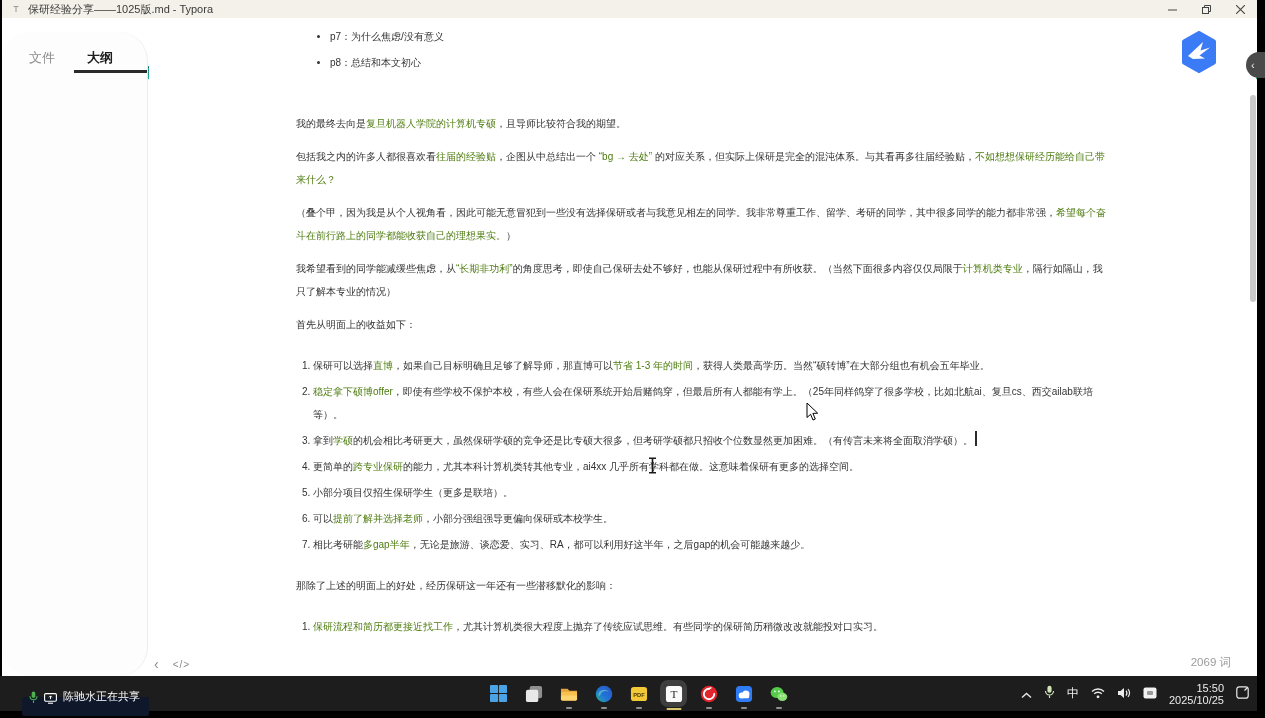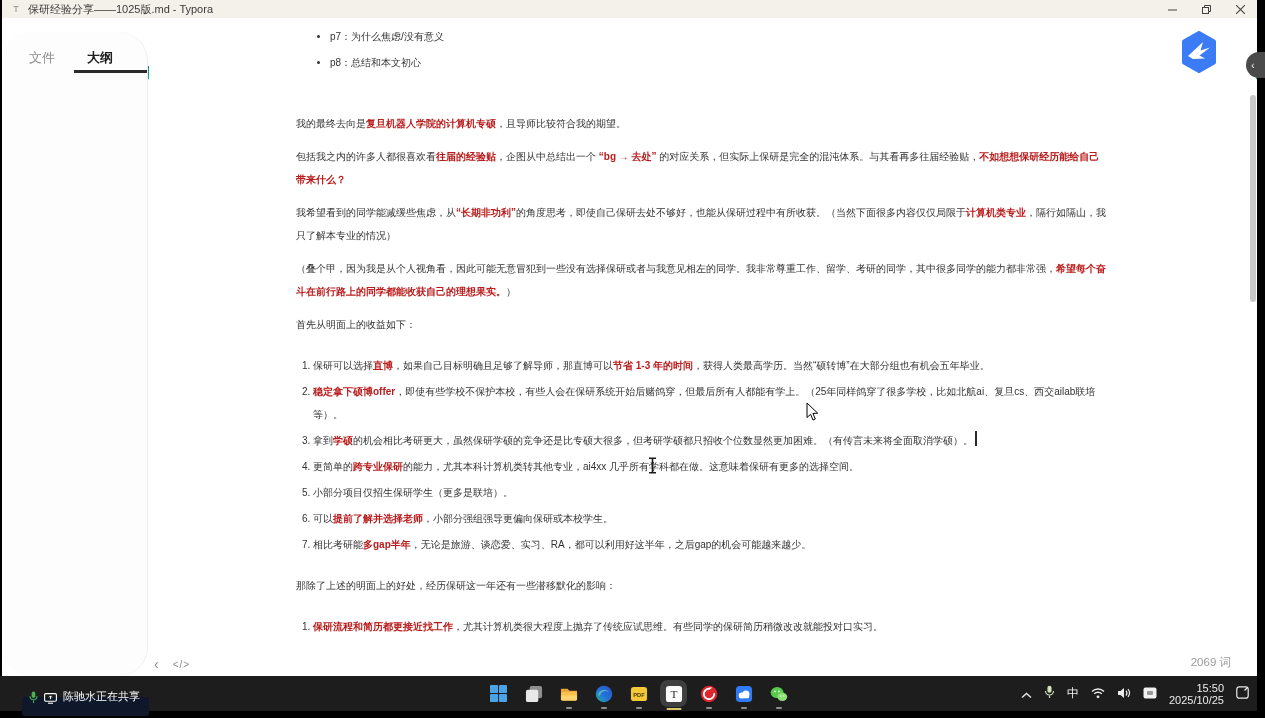--- a/index.html
+++ b/index.html
@@ -24,21 +24,21 @@
   .tab { position:absolute; top:17px; font-size:13px; color:#8c8c8c; }
   .tab.files { left:27px; }
   .tab.outline { left:85px; color:#1f1f1f; font-weight:bold; }
   .tab-underline { position:absolute; left:72px; right:0; top:38px; height:3px; background:#2a2a2a; }
 
   
   .content { position:absolute; left:147px; top:32px; right:1px; bottom:0; overflow:hidden; background:#fff; }
   .doc { width:812px; margin-left:147px; margin-top:-10px; color:#333; font-size:10px; line-height:23px;
          word-break:break-word; }
   .doc p { margin:10px 0; }
-  .doc strong { font-weight:bold; color:#b91c1c; }
+  .doc strong { font-weight:normal; color:#4d7c0f; }
   .doc ul { margin:0 0 38px 0; padding-left:34px; list-style:disc; }
   .doc ul li { margin:3px 0; }
   .doc ol { margin:18px 0; padding-left:17px; list-style:decimal; }
   .doc ol li { margin:3px 0; }
   .caret { display:inline-block; width:1.5px; height:15px; background:#2b2b2b; vertical-align:-2px; margin-left:2px; }
 
   
   .scroll-thumb { position:absolute; right:1px; top:95px; width:6px; height:207px; background:#c9c9c9; border-radius:3px; }
   .footer-left { position:absolute; left:152px; bottom:5px; display:flex; gap:14px; align-items:center; color:#8a8a8a; }
   .f-collapse { font-size:14px; line-height:14px; }
@@ -118,22 +118,22 @@
     </div>
 
     <div class="content">
       <div class="doc">
           <ul>
             <li><span>p7：为什么焦虑/没有意义</span></li>
             <li><span>p8：总结和本文初心</span></li>
           </ul>
           <p><span>我的最终去向是</span><strong>复旦机器人学院的计算机专硕</strong><span>，且导师比较符合我的期望。</span></p>
           <p><span>包括我之内的许多人都很喜欢看</span><strong>往届的经验贴</strong><span>，企图从中总结出一个 </span><strong>“bg → 去处”</strong><span> 的对应关系，但实际上保研是完全的混沌体系。与其看再多往届经验贴，</span><strong>不如想想保研经历能给自己带来什么？</strong></p>
+          <p><span>（叠个甲，因为我是从个人视角看，因此可能无意冒犯到一些没有选择保研或者与我意见相左的同学。我非常尊重工作、留学、考研的同学，其中很多同学的能力都非常强，</span><strong>希望每个奋斗在前行路上的同学都能收获自己的理想果实。</strong><span>）</span></p>
           <p><span>我希望看到的同学能减缓些焦虑，从</span><strong>“长期非功利”</strong><span>的角度思考，即使自己保研去处不够好，也能从保研过程中有所收获。（当然下面很多内容仅仅局限于</span><strong>计算机类专业</strong><span>，隔行如隔山，我只了解本专业的情况）</span></p>
-          <p><span>（叠个甲，因为我是从个人视角看，因此可能无意冒犯到一些没有选择保研或者与我意见相左的同学。我非常尊重工作、留学、考研的同学，其中很多同学的能力都非常强，</span><strong>希望每个奋斗在前行路上的同学都能收获自己的理想果实。</strong><span>）</span></p>
           <p><span>首先从明面上的收益如下：</span></p>
           <ol>
             <li><span>保研可以选择</span><strong>直博</strong><span>，如果自己目标明确且足够了解导师，那直博可以</span><strong>节省 1-3 年的时间</strong><span>，获得人类最高学历。当然“硕转博”在大部分组也有机会五年毕业。</span></li>
             <li><strong>稳定拿下硕博offer</strong><span>，即使有些学校不保护本校，有些人会在保研系统开始后赌鸽穿，但最后所有人都能有学上。（25年同样鸽穿了很多学校，比如北航ai、复旦cs、西交ailab联培等）。</span></li>
             <li><span>拿到</span><strong>学硕</strong><span>的机会相比考研更大，虽然保研学硕的竞争还是比专硕大很多，但考研学硕都只招收个位数显然更加困难。（有传言未来将全面取消学硕）。</span><span class="caret"></span></li>
             <li><span>更简单的</span><strong>跨专业保研</strong><span>的能力，尤其本科计算机类转其他专业，ai4xx 几乎所有学科都在做。这意味着保研有更多的选择空间。</span></li>
             <li><span>小部分项目仅招生保研学生（更多是联培）。</span></li>
             <li><span>可以</span><strong>提前了解并选择老师</strong><span>，小部分强组强导更偏向保研或本校学生。</span></li>
             <li><span>相比考研能</span><strong>多gap半年</strong><span>，无论是旅游、谈恋爱、实习、RA，都可以利用好这半年，之后gap的机会可能越来越少。</span></li>
           </ol>

